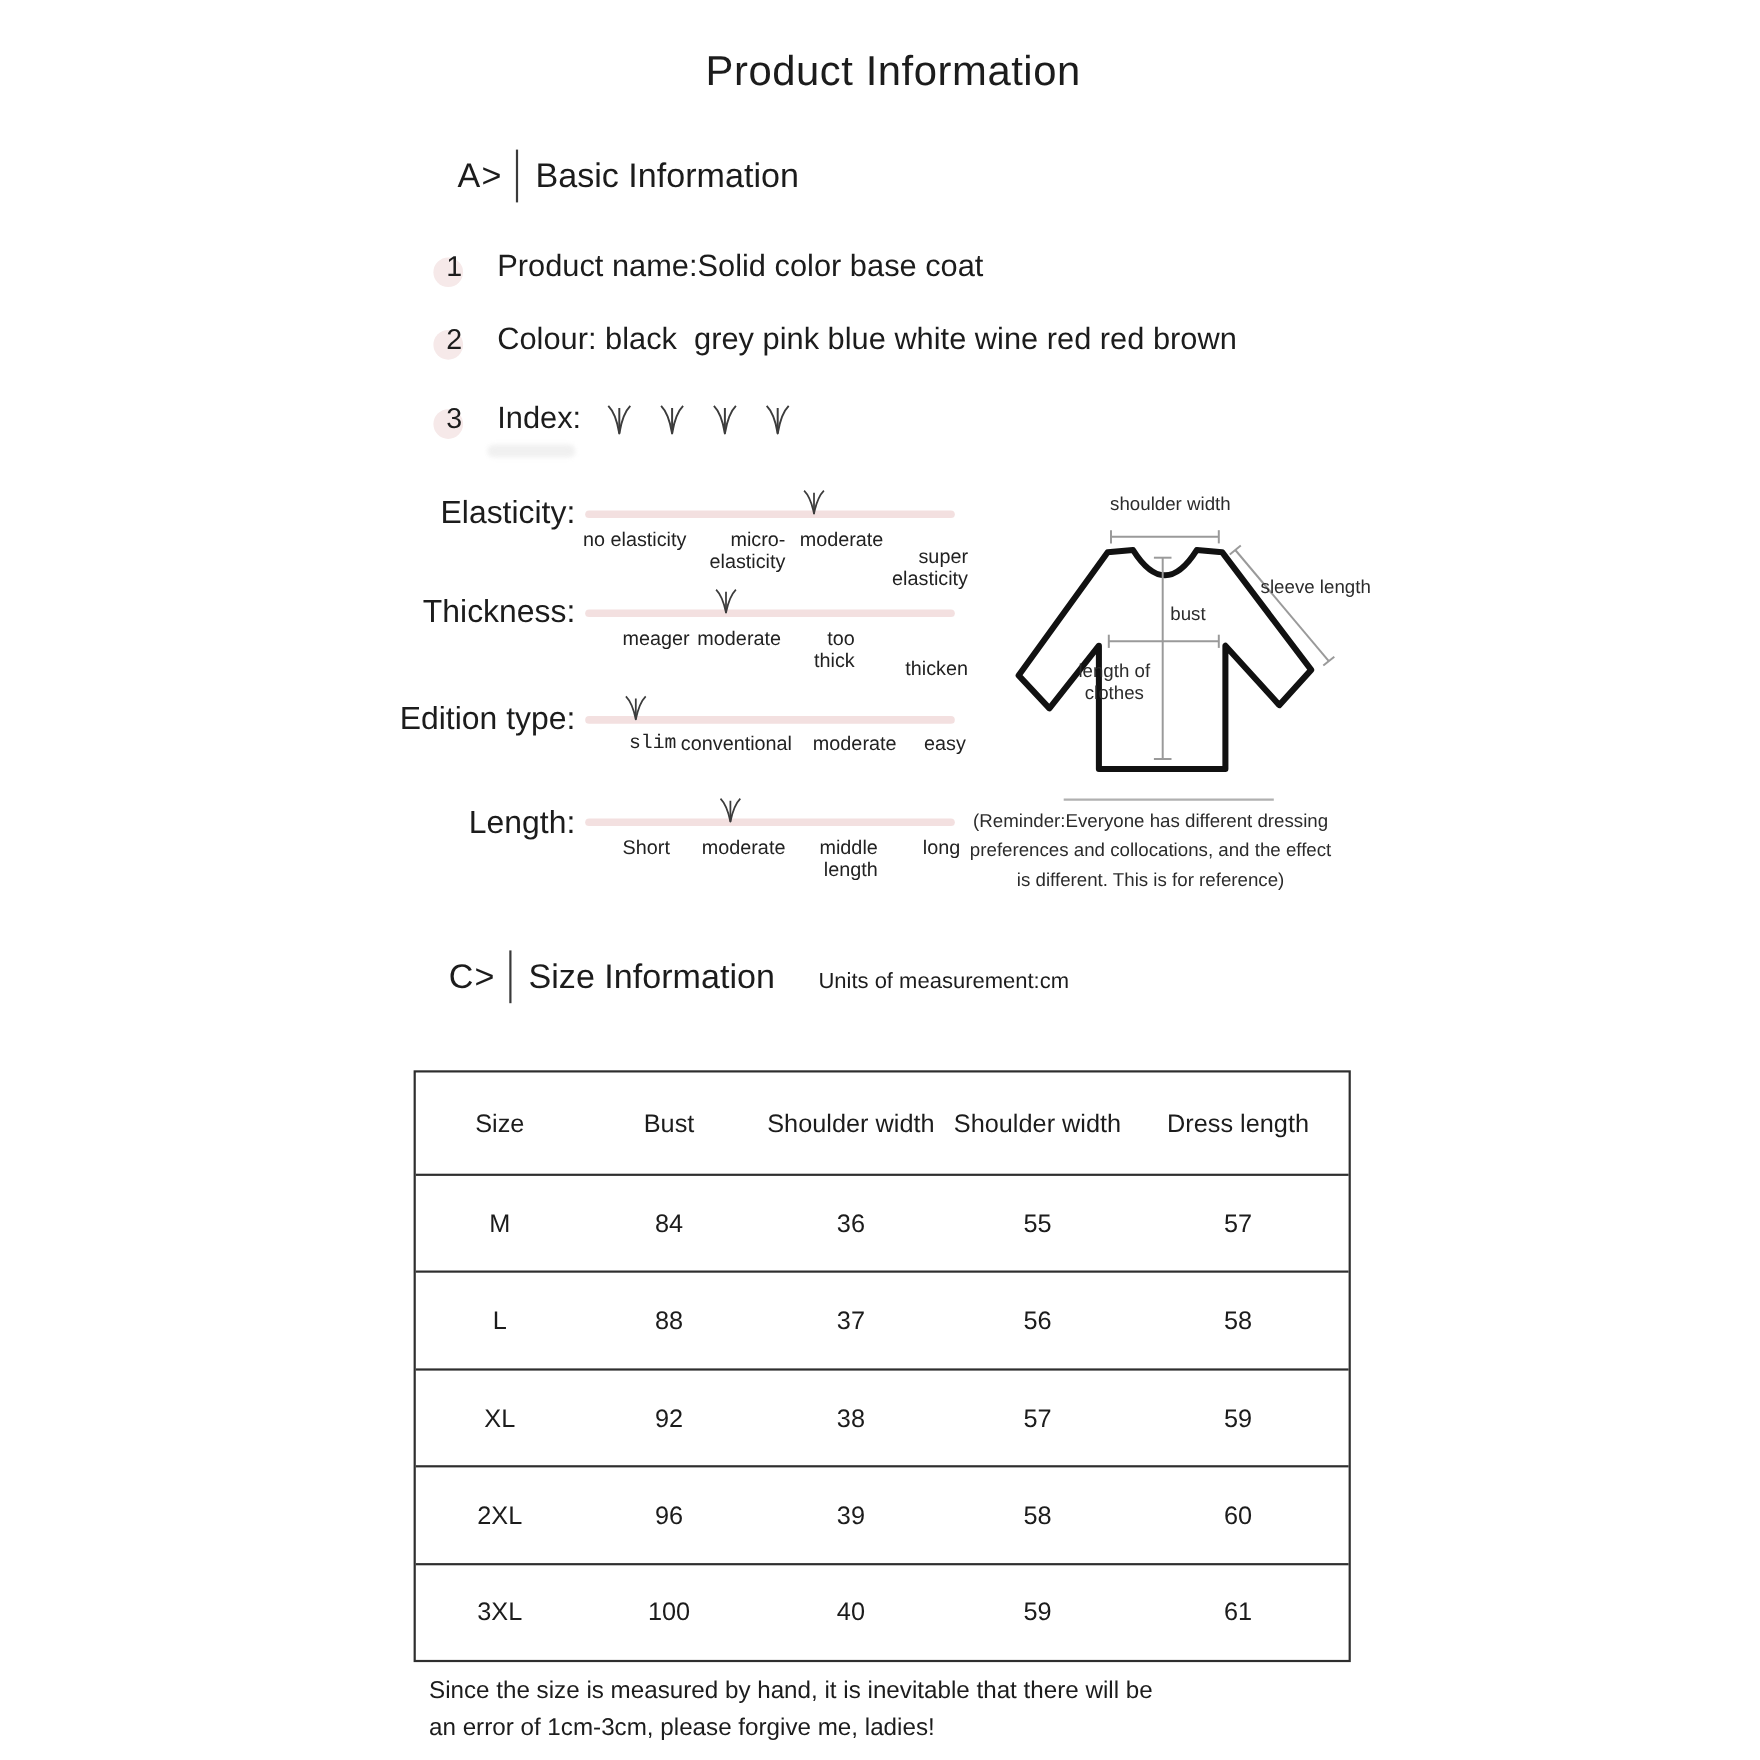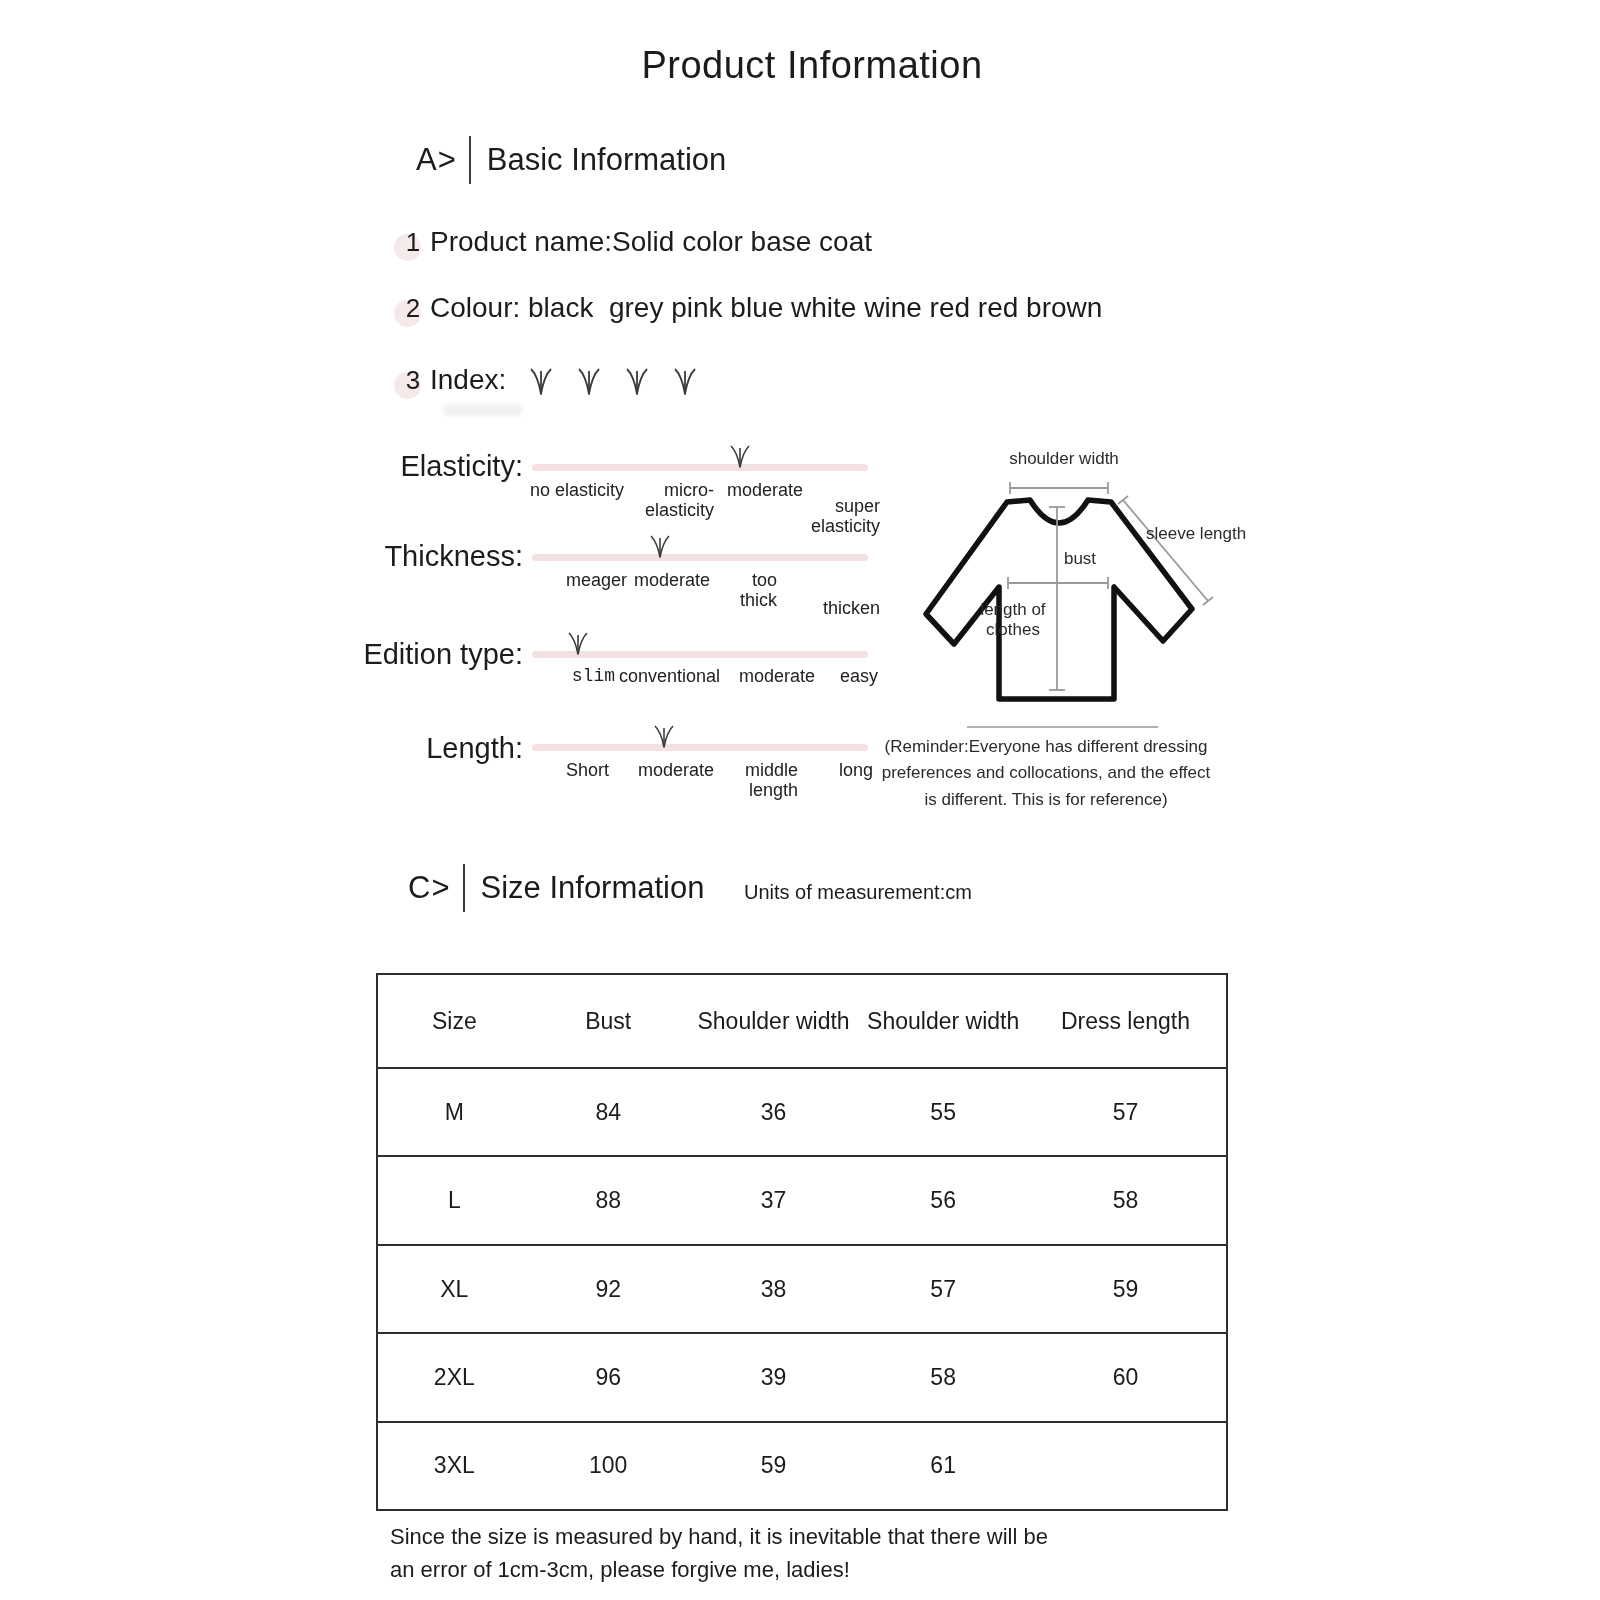--- a/index.html
+++ b/index.html
@@ -12,21 +12,21 @@
   .page-title{top:44px;left:12px;width:100%;text-align:center;font-size:38px;letter-spacing:.5px;}
   
   .section-hdr{display:flex;align-items:center;font-size:31px;}
   .section-hdr .marker{letter-spacing:1px;}
   .vbar{width:2px;height:48px;background:#3a3a3a;margin:0 16px 0 12px;}
   
   .item{display:flex;align-items:flex-start;font-size:28px;}
   .numwrap{position:relative;width:30px;flex:0 0 30px;text-align:center;}
   .num-circle{position:absolute;left:-4px;top:8px;width:27px;height:27px;border-radius:50%;background:#f6e9e9;}
   .numwrap .n{position:relative;font-size:26px;}
-  .item-text{margin-left:2px;white-space:pre-wrap;}
+  .item-text{margin-left:24px;white-space:pre-wrap;}
   .idx-arrow{margin-left:22px;margin-top:2px;}
   .smudge{background:#ededed;border-radius:6px;filter:blur(2px);opacity:.8;}
   
   .scale-label{left:340px;width:183px;text-align:right;font-size:29px;}
   .scale-track{left:532px;width:336px;height:7px;background:#f3e0e0;border-radius:4px;}
   .opt{font-size:18px;line-height:20px;text-align:right;color:#222;}
   
   .dlab{font-size:17px;color:#2b2b2b;text-align:center;line-height:20px;}
   .reminder{font-size:17px;line-height:1.55;text-align:center;color:#2b2b2b;}
   .units-note{font-size:20px;}
@@ -206,20 +206,21 @@
     <div class="trow">
       <div class="tcell">2XL</div>
       <div class="tcell">96</div>
       <div class="tcell">39</div>
       <div class="tcell">58</div>
       <div class="tcell">60</div>
     </div>
     <div class="trow">
       <div class="tcell">3XL</div>
       <div class="tcell">100</div>
+      <div class="tcell">40</div>
       <div class="tcell">59</div>
       <div class="tcell">61</div>
     </div>
   </div>
 
   <div class="abs footer-note">Since the size is measured by hand, it is inevitable that there will be
 an error of 1cm-3cm, please forgive me, ladies!</div>
 
 </div>
 

